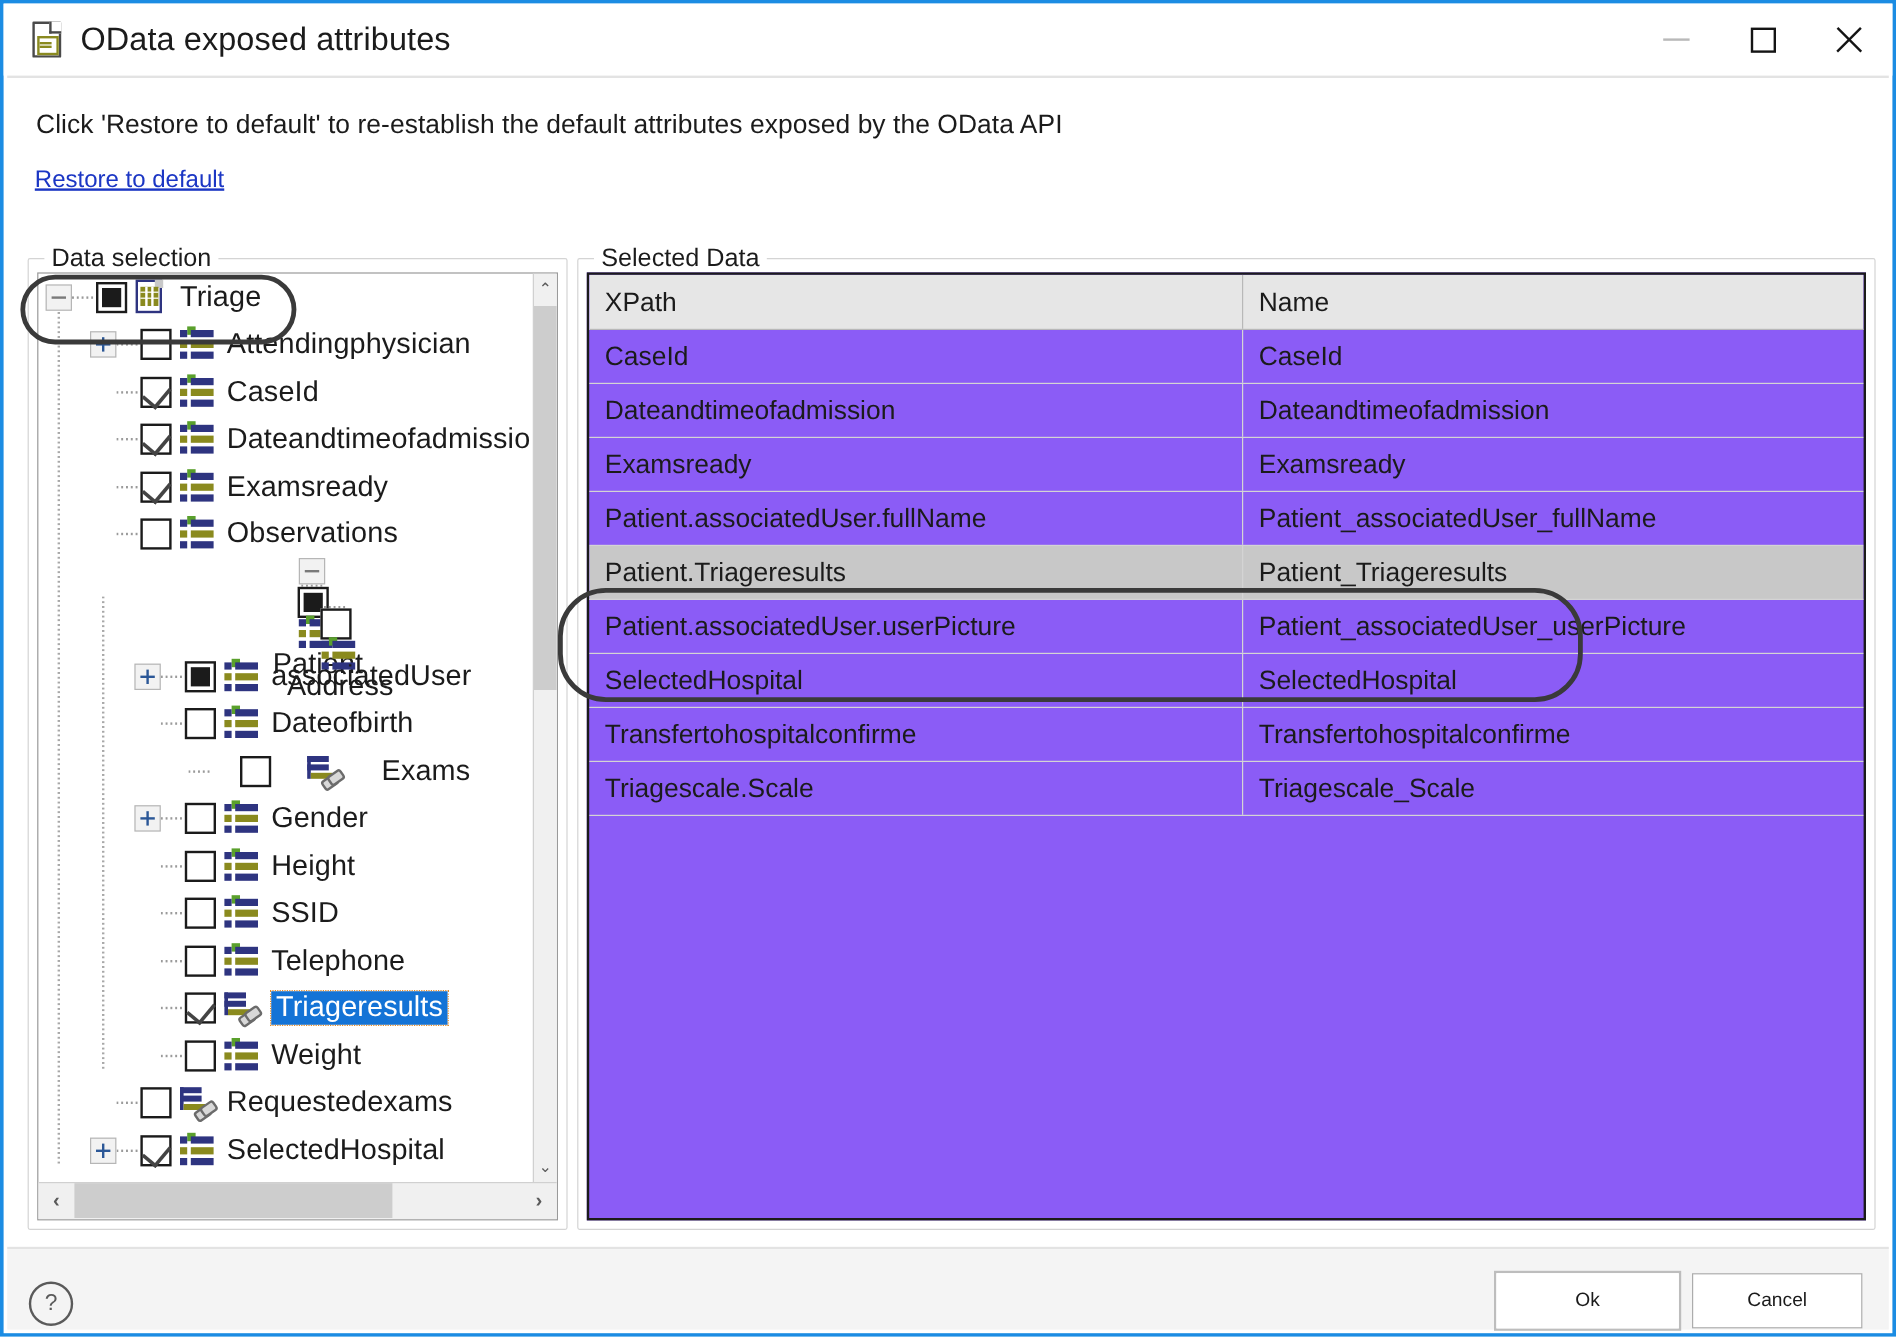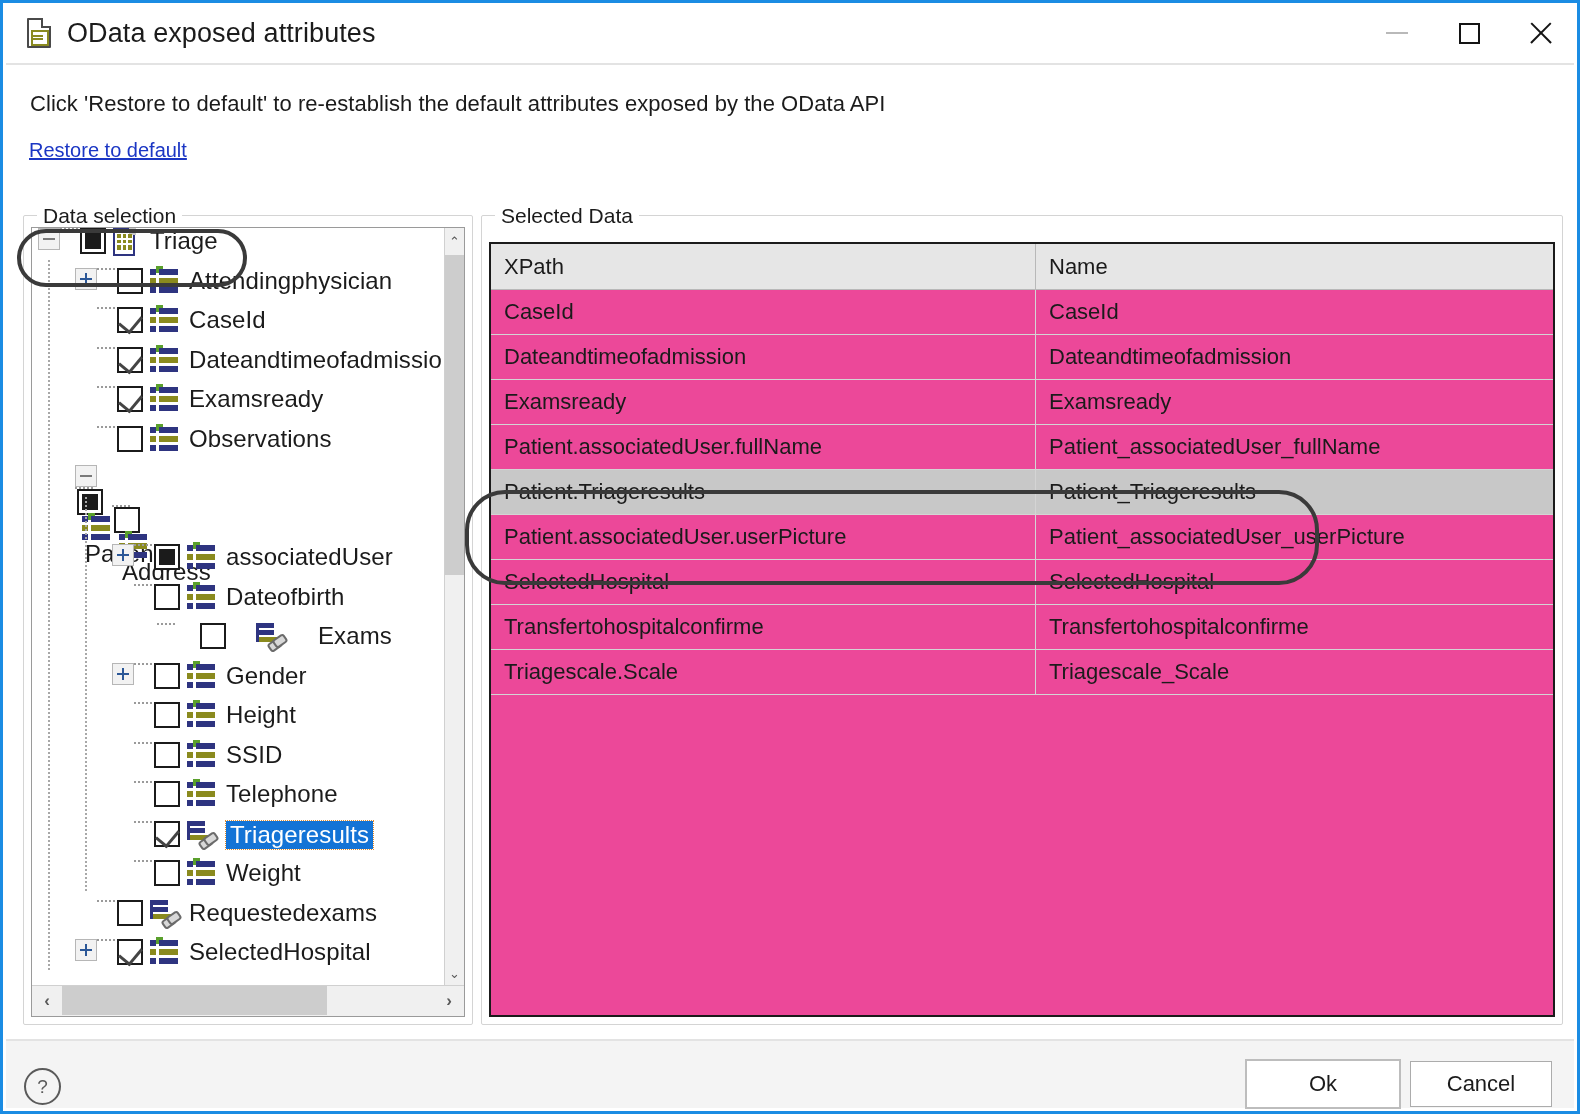--- a/index.html
+++ b/index.html
@@ -92,21 +92,21 @@
   
   .tree-wrap{
     position:absolute;left:8px;top:22px;right:8px;bottom:8px;
     background:#ffffff;border:1px solid #9a9a9a;box-sizing:border-box;
     overflow:hidden;
   }
   .tree-canvas{
     position:absolute;left:0;top:0;right:19px;bottom:30px;overflow:hidden;
   }
   .tree-row{
-    position:relative;height:39.5px;display:flex;align-items:flex-start;
+    position:relative;height:39.5px;display:flex;align-items:center;
     white-space:nowrap;
   }
   .twisty{
     width:22px;height:22px;border:1px solid #b6b6b6;background:#f2f2f2;
     box-sizing:border-box;position:relative;flex:none;
   }
   .twisty::before{
     content:"";position:absolute;left:4px;top:9px;width:12px;height:2px;background:#2b5797;
   }
   .twisty.plus::after{
@@ -219,21 +219,21 @@
     position:absolute;top:0;width:30px;height:29px;display:flex;align-items:center;justify-content:center;
     font-size:17px;color:#5a5a5a;font-weight:bold;
   }
   .hsb .arr.lf{left:0;}
   .hsb .arr.rt{right:0;}
   .hsb .thumb{position:absolute;top:0;height:29px;background:#cdcdcd;}
 
   
   .table-wrap{
     position:absolute;left:8px;top:22px;right:8px;bottom:8px;
-    background:#ec4899;border:2px solid #1b1b1b;box-sizing:border-box;overflow:hidden;margin-top:15px;
+    background:#8b5cf6;border:2px solid #1b1b1b;box-sizing:border-box;overflow:hidden;
   }
   .tbl-head{display:flex;height:45px;background:#e6e6e6;border-bottom:1px solid #b8b8b8;}
   .tbl-head .th{
     font-size:22px;color:#1b1b1b;display:flex;align-items:center;padding-left:13px;
     box-sizing:border-box;
   }
   .th.c1{width:545px;border-right:1px solid #b8b8b8;}
   .th.c2{flex:1;}
   .tbl-row{display:flex;height:44px;border-bottom:1px solid #d4d4d4;}
   .tbl-row.hl{background:#c8c8c8;}
@@ -252,21 +252,21 @@
   .help-icon{
     position:absolute;left:18px;top:27px;width:33px;height:33px;
     border:2px solid #5a5a5a;border-radius:50%;
     display:flex;align-items:center;justify-content:center;
     font-size:19px;color:#5a5a5a;cursor:default;
   }
   .btn{
     position:absolute;top:20px;height:46px;
     background:#ffffff;border:1px solid #acacac;box-sizing:border-box;
     display:flex;align-items:center;justify-content:center;
-    font-size:22px;color:#1b1b1b;cursor:default;
+    font-size:16px;color:#1b1b1b;cursor:default;
   }
   .btn.focus{
     border:1px solid #ffffff;
     box-shadow:0 0 0 2px #bdbdbd;
   }
   #btn-ok{left:1241px;width:152px;}
   #btn-cancel{left:1404px;width:142px;}
 
   
   .anno{

